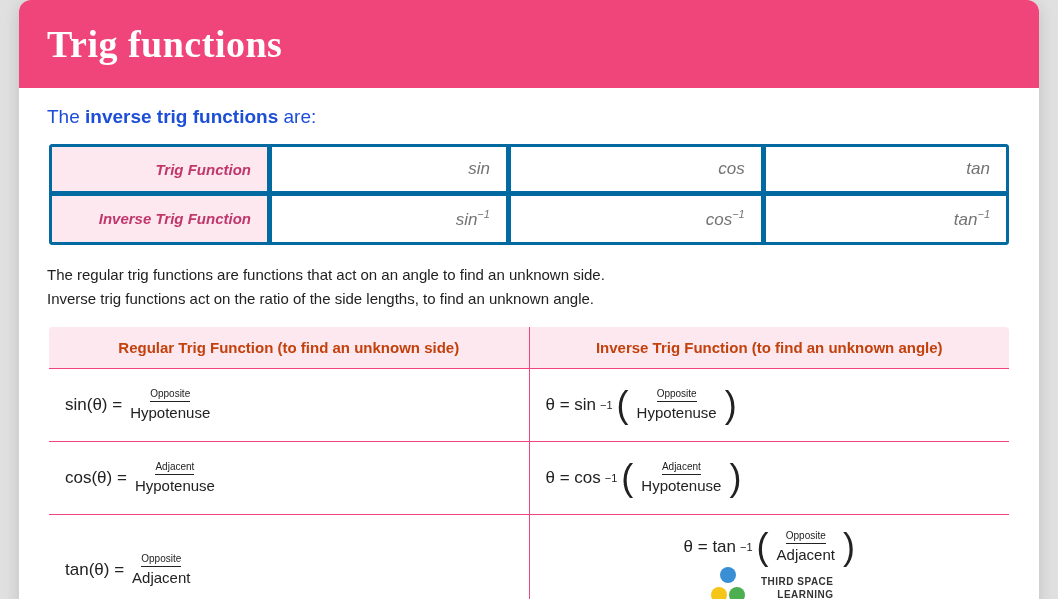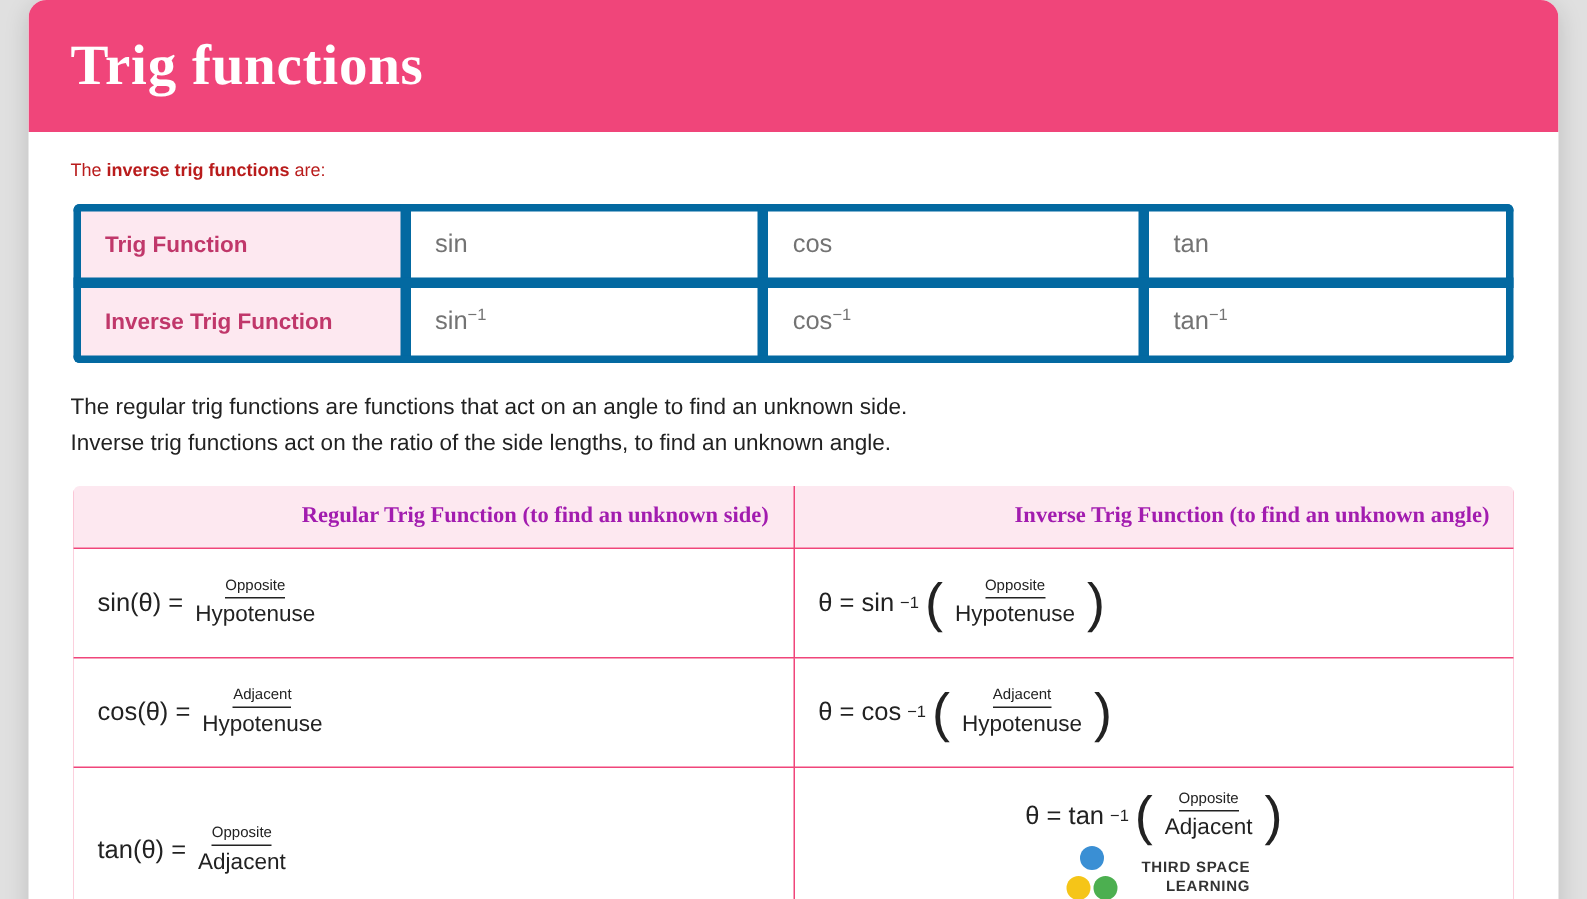--- a/index.html
+++ b/index.html
@@ -26,41 +26,42 @@
     .header-title {
       color: #fff;
       font-size: 38px;
       font-weight: 900;
       letter-spacing: 0.5px;
     }
     .content {
       padding: 18px 28px 22px 28px;
     }
     .intro-text {
-      font-size: 12px;
+      font-size: 19px;
       margin-bottom: 14px;
-      color: #b91c1c;
+      color: #1d4ed8;
     }
     .intro-text strong {
       font-weight: 800;
     }
     
     .trig-table-1 {
       width: 100%;
       border-collapse: collapse;
       border: 2px solid #f0457a;
       margin-bottom: 16px;
       border-radius: 6px;
       overflow: hidden;
     }
     .trig-table-1 td {
-      border: 7px solid #0369a1;
+      border: 5px solid #0369a1;
       padding: 12px 16px;
-      text-align: left;
+      text-align: right;
       font-size: 16px;
+      font-style: italic;
     }
     .trig-table-1 .row-header {
       background: #fde8f0;
       color: #c0376a;
       font-weight: 700;
       font-size: 15px;
       width: 220px;
     }
     .trig-table-1 .cell-value {
       color: #737373;
@@ -75,28 +76,27 @@
     
     .trig-table-2 {
       width: 100%;
       border-collapse: collapse;
       border: 2px solid #f0457a;
       border-radius: 6px;
       overflow: hidden;
     }
     .trig-table-2 .col-header {
       background: #fde8f0;
-      color: #a21caf;
+      color: #c2410c;
       font-weight: 700;
       font-size: 15px;
       padding: 12px 16px;
-      text-align: right;
+      text-align: center;
       border: 1px solid #f0457a;
       width: 50%;
-      font-family: Liberation Serif, serif;
     }
     .trig-table-2 td {
       border: 1px solid #f0457a;
       padding: 18px 16px;
       text-align: center;
       vertical-align: middle;
       width: 50%;
     }
     .formula {
       font-size: 17px;

